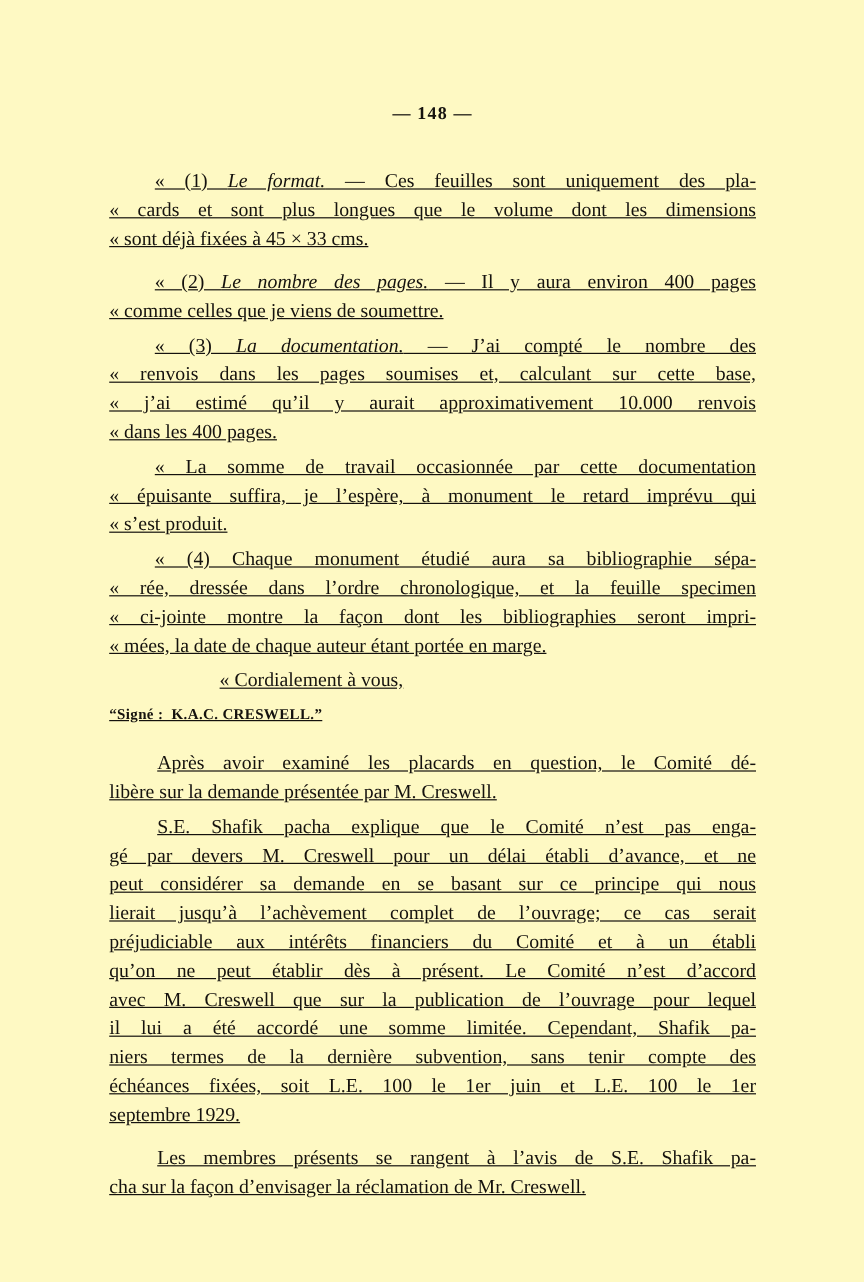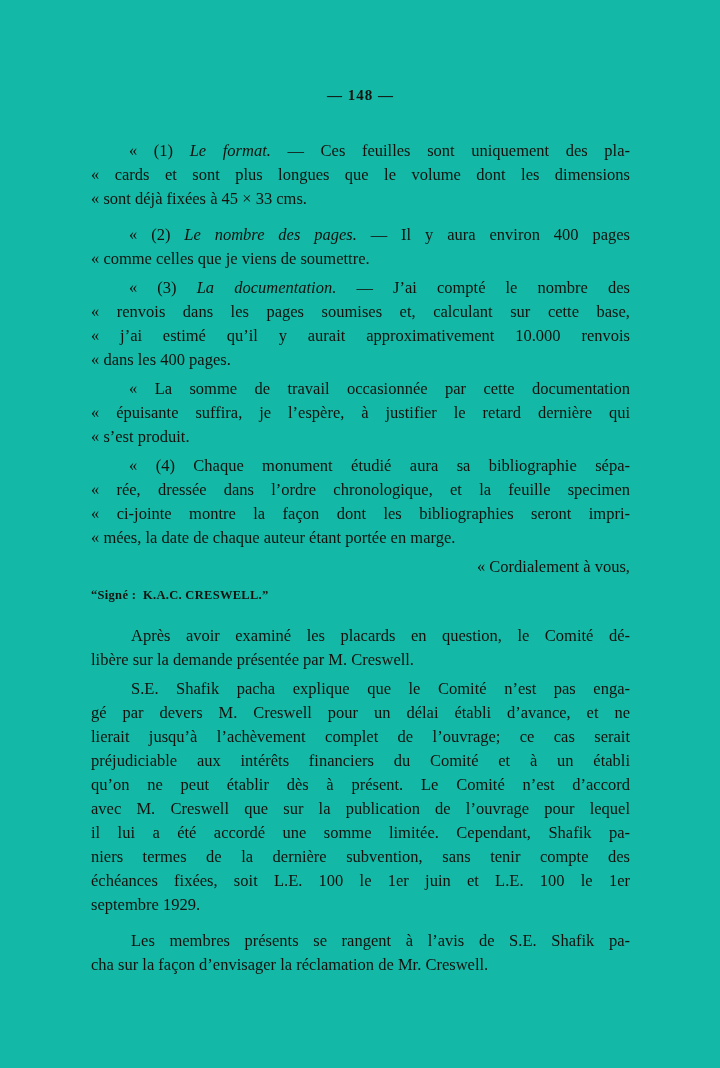--- a/index.html
+++ b/index.html
@@ -5,34 +5,34 @@
   html, body { margin: 0; padding: 0; }
   body {
     width: 720px; height: 1068px;
     background: #e9e9e9;
     font-family: "Liberation Serif", "DejaVu Serif", serif;
   }
   .page {
     position: relative;
     width: 720px; height: 1068px;
     box-sizing: border-box;
-    background: #14b8a6;
+    background: #fef9c3;
     color: #15120e;
     padding: 86px 90px 0 91px;
     overflow: hidden;
   }
   .page-number {
     text-align: center;
     font-weight: 700;
     font-size: 15px;
     letter-spacing: 1px;
     line-height: 19px;
     margin-bottom: 34px;
   }
-  .doc-body { font-size: 16.5px; }
+  .doc-body { font-size: 16.5px; text-decoration: underline; }
   .para + .para { margin-top: 5px; }
   .para.gap-lg { margin-top: 18px; }
   .para.gap-md { margin-top: 12px; }
   .line {
     line-height: 24px;
     white-space: normal;
     text-align: left;
   }
   .jl {
     text-align: justify;
@@ -65,42 +65,43 @@
         <div class="line">« comme celles que je viens de soumettre.</div>
       </div>
       <div class="para">
         <div class="line jl" style="padding-left: 38px;">« (3) <em>La documentation.</em> — J’ai compté le nombre des</div>
         <div class="line jl">« renvois dans les pages soumises et, calculant sur cette base,</div>
         <div class="line jl">« j’ai estimé qu’il y aurait approximativement 10.000 renvois</div>
         <div class="line">« dans les 400 pages.</div>
       </div>
       <div class="para">
         <div class="line jl" style="padding-left: 38px;">« La somme de travail occasionnée par cette documentation</div>
-        <div class="line jl">« épuisante suffira, je l’espère, à justifier le retard dernière qui</div>
+        <div class="line jl">« épuisante suffira, je l’espère, à monument le retard imprévu qui</div>
         <div class="line">« s’est produit.</div>
       </div>
       <div class="para">
         <div class="line jl" style="padding-left: 38px;">« (4)  Chaque monument étudié aura sa bibliographie sépa-</div>
         <div class="line jl">« rée, dressée dans l’ordre chronologique, et la feuille specimen</div>
         <div class="line jl">« ci-jointe montre la façon dont les bibliographies seront impri-</div>
         <div class="line">« mées, la date de chaque auteur étant portée en marge.</div>
       </div>
       <div class="para">
-        <div class="line" style="padding-left: 92px; text-align: right;">« Cordialement à vous,</div>
+        <div class="line" style="padding-left: 92px;">« Cordialement à vous,</div>
       </div>
       <div class="para signature">
         <div class="line">“Signé :&nbsp; K.A.C. CRESWELL.”</div>
       </div>
       <div class="para gap-lg">
         <div class="line jl" style="padding-left: 40px;">Après avoir examiné les placards en question, le Comité dé-</div>
         <div class="line">libère sur la demande présentée par M. Creswell.</div>
       </div>
       <div class="para">
         <div class="line jl" style="padding-left: 40px;">S.E. Shafik pacha explique que le Comité n’est pas enga-</div>
         <div class="line jl">gé par devers M. Creswell pour un délai établi d’avance, et ne</div>
+        <div class="line jl">peut considérer sa demande en se basant sur ce principe qui nous</div>
         <div class="line jl">lierait jusqu’à l’achèvement complet de l’ouvrage; ce cas serait</div>
         <div class="line jl">préjudiciable aux intérêts financiers du Comité et à un établi</div>
         <div class="line jl">qu’on ne peut établir dès à présent. Le Comité n’est d’accord</div>
         <div class="line jl">avec M. Creswell que sur la publication de l’ouvrage pour lequel</div>
         <div class="line jl">il lui a été accordé une somme limitée. Cependant, Shafik pa-</div>
         <div class="line jl">niers termes de la dernière subvention, sans tenir compte des</div>
         <div class="line jl">échéances fixées, soit L.E. 100 le 1er juin et L.E. 100 le 1er</div>
         <div class="line">septembre 1929.</div>
       </div>
       <div class="para gap-md">

